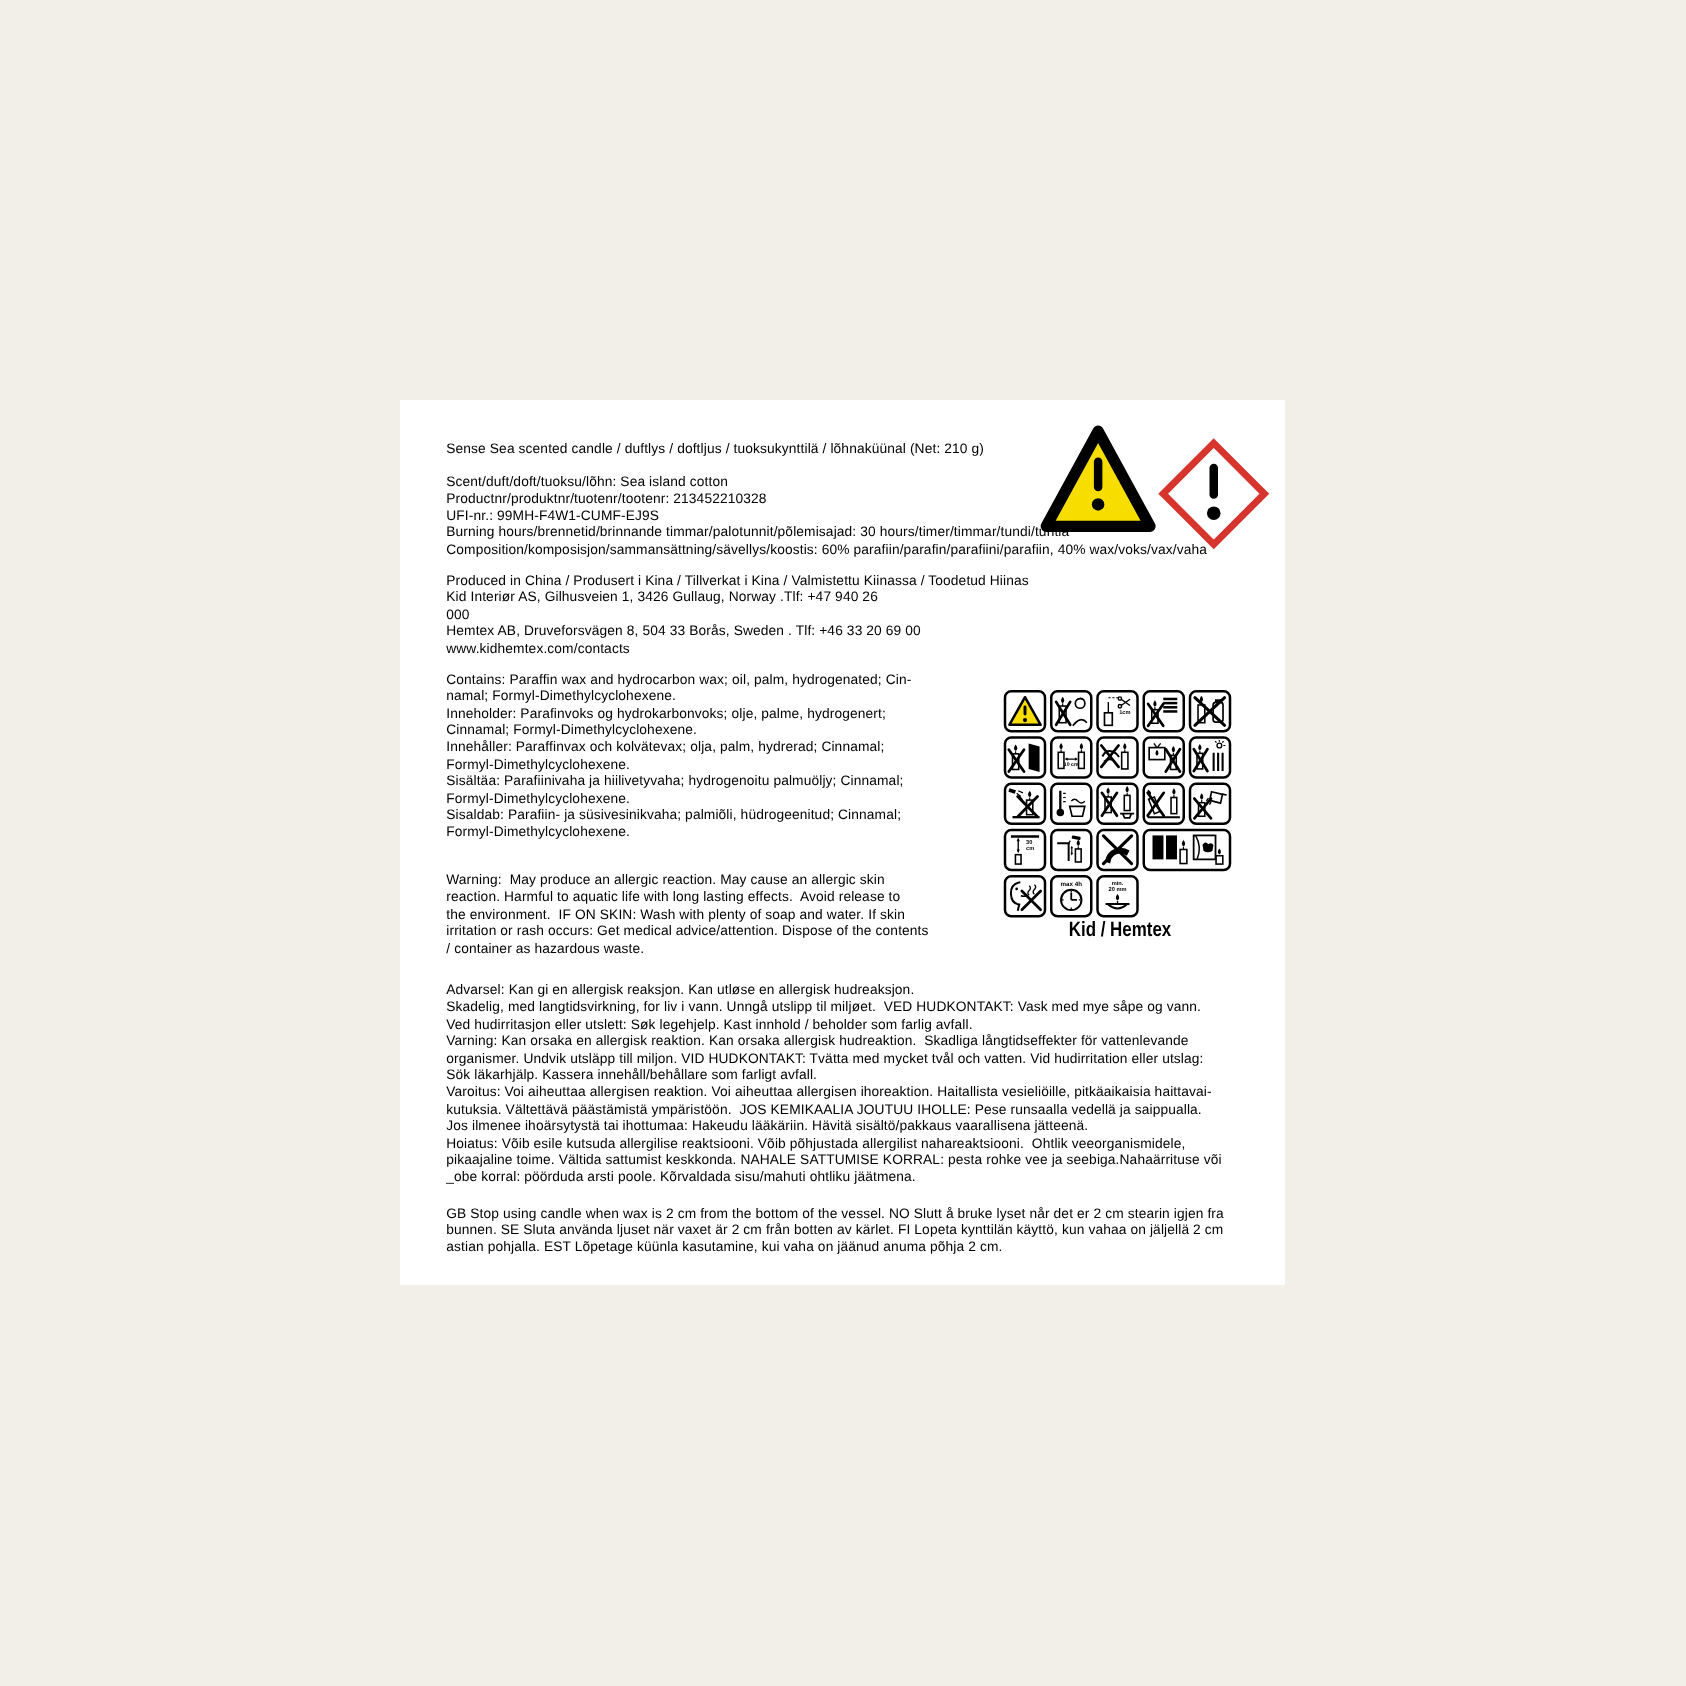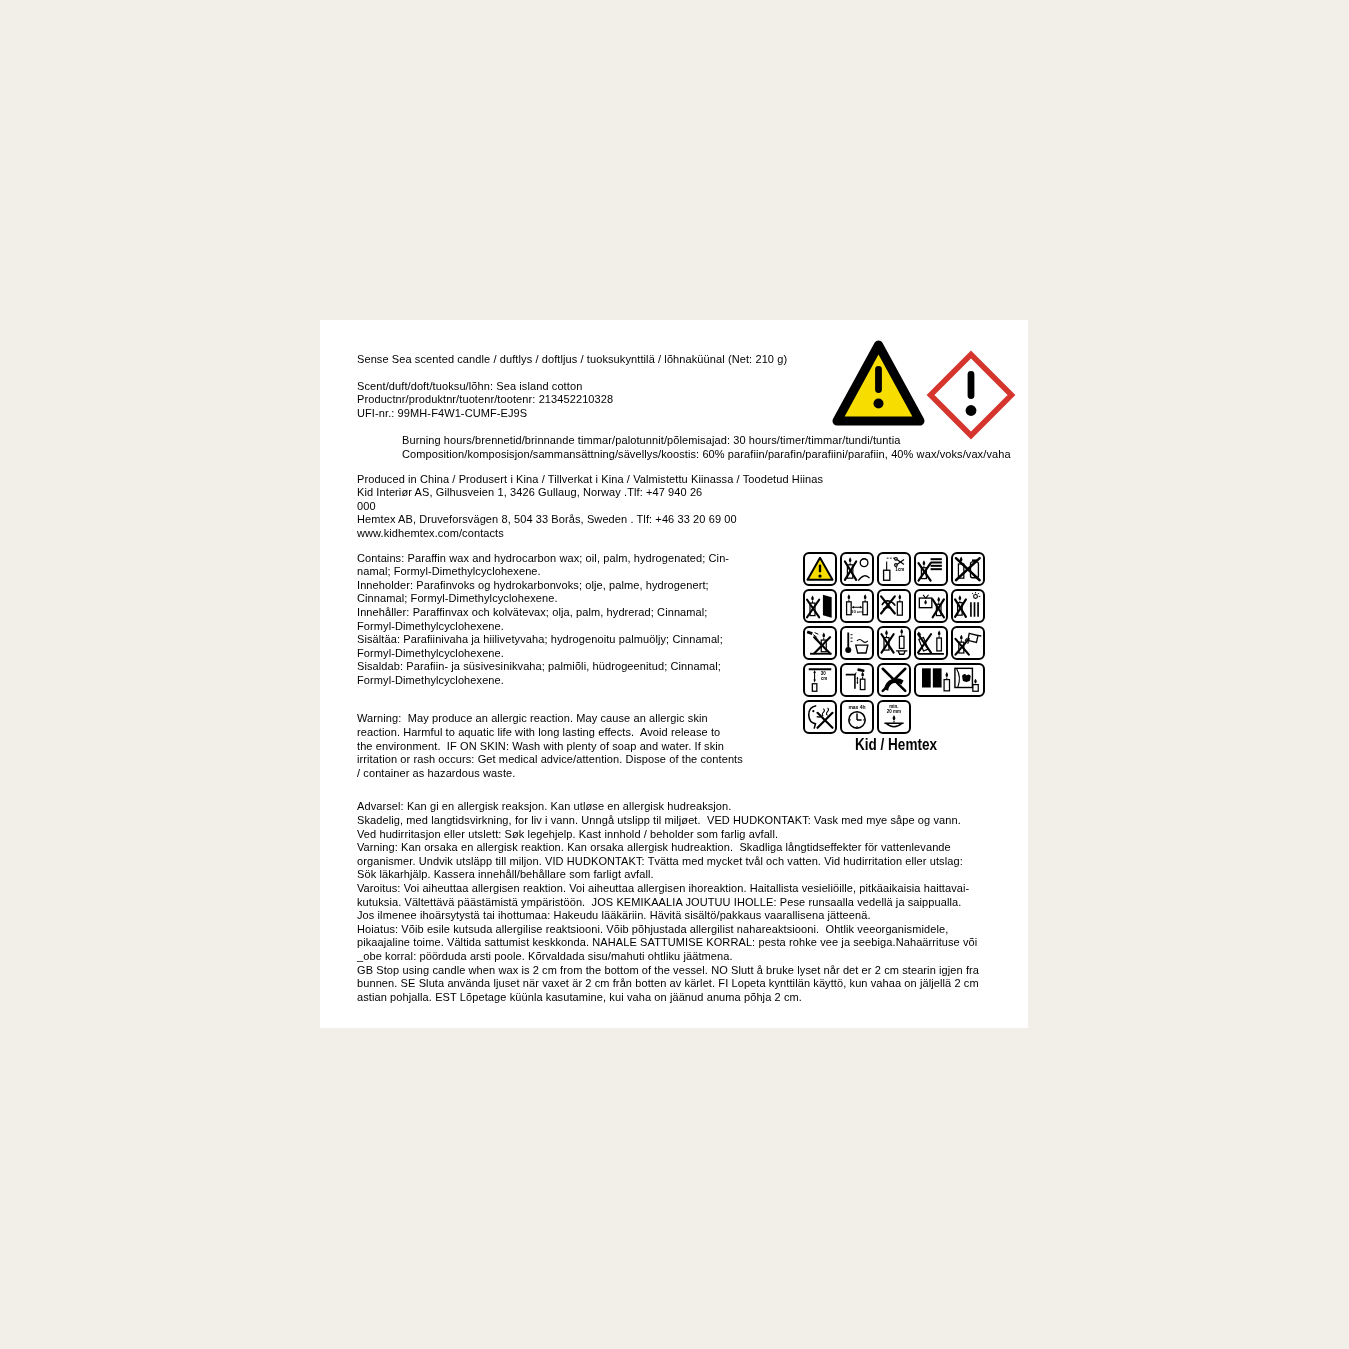--- a/index.html
+++ b/index.html
@@ -12,26 +12,26 @@
     position:absolute;left:320px;top:320px;width:708px;height:708px;
     background:#FFFFFF;
   }
   .col{position:absolute;left:37px;top:33px;width:665px;}
   .tblock{
     white-space:pre-wrap;
     font-size:11px;line-height:13.6px;color:#000;
     letter-spacing:0.1px;
   }
   .b-title{margin-bottom:13px;width:660px;}
-  .b-product{margin-bottom:14px;width:660px;}
-  .b-burning{margin-bottom:11px;width:664px;margin-left:45px;}
+  .b-product{width:660px;}
+  .b-burning{margin-bottom:11px;width:664px;}
   .b-producer{margin-bottom:11px;width:620px;}
   .b-contains{margin-bottom:25px;width:440px;}
   .b-warning{margin-bottom:20px;width:448px;}
-  .b-translations{width:664px;}
+  .b-translations{margin-bottom:15px;width:664px;}
   .b-stop{width:652px;}
   .ghs-triangle{position:absolute;left:510px;top:17px;width:97px;height:92px;}
   .ghs-diamond{position:absolute;left:606px;top:30px;width:90px;height:90px;}
   .picto-grid{position:absolute;left:483px;top:232px;width:186px;}
   .picto-row{display:flex;gap:3px;margin-bottom:3px;}
   .picto-cell{
     width:34px;height:34px;box-sizing:border-box;
     border:2px solid #000;border-radius:6px;background:#fff;
     display:flex;align-items:center;justify-content:center;overflow:hidden;
   }

